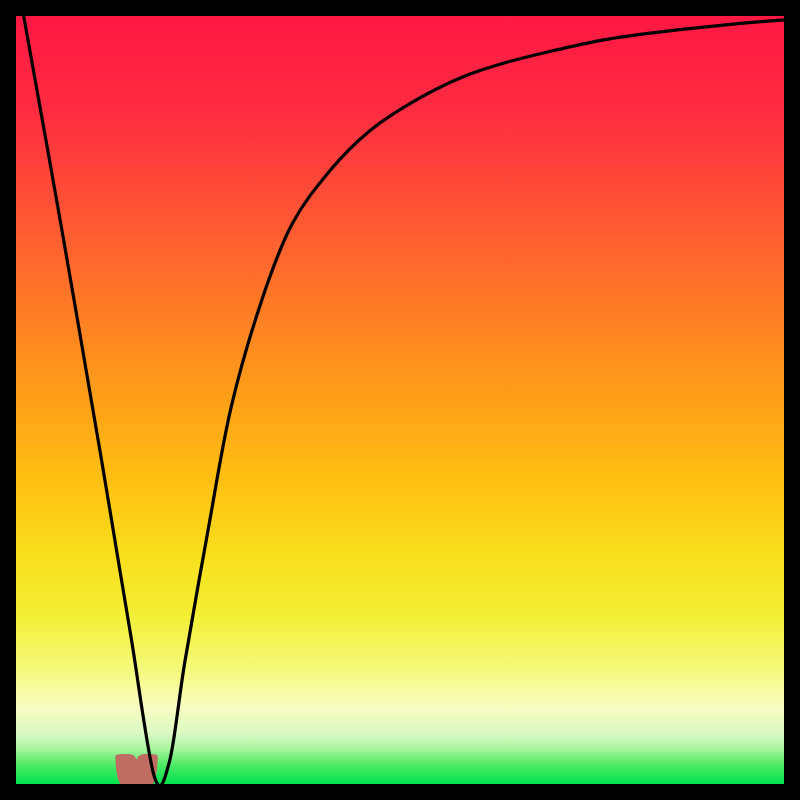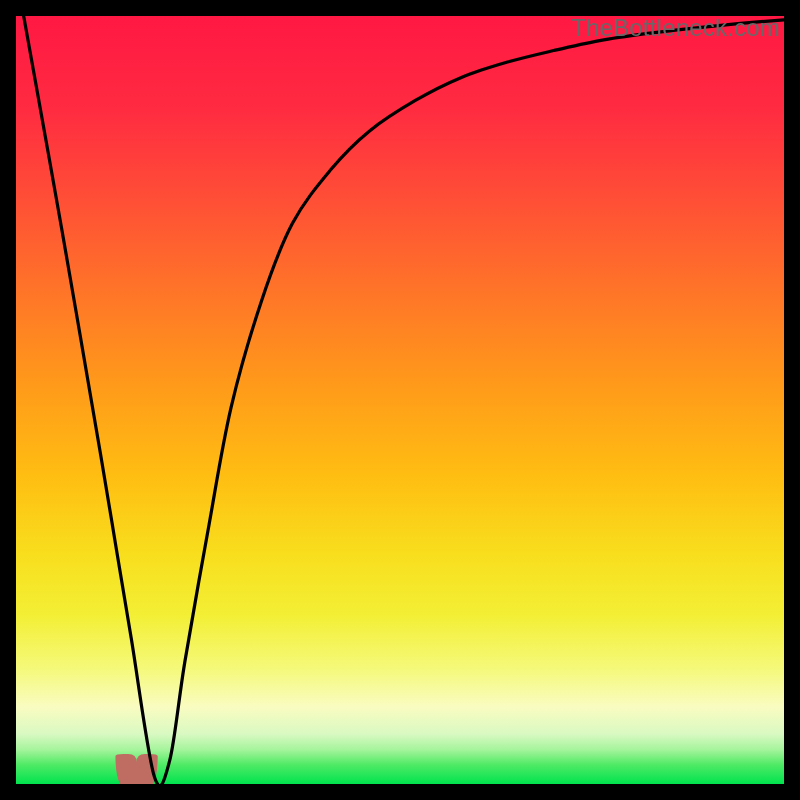--- a/index.html
+++ b/index.html
@@ -87,15 +87,14 @@
              Q 120.576 738 120.576 746
              Q 120.576 738 112.17599999999999 738
              L 107.856 738
              Q 99.45599999999999 738 99.45599999999999 740 Z"></path>
   </svg>
 
   <svg class="curve-svg" viewBox="0 0 768 768" preserveAspectRatio="none">
     <path id="curve-path" fill="none" stroke="#000000" stroke-width="3.2" stroke-linecap="round" stroke-linejoin="round" d="M 7.68 0.00 C 14.08 35.84 33.28 142.08 46.08 215.04 C 58.88 288.00 75.52 385.28 84.48 437.76 C 93.44 490.24 94.72 499.20 99.84 529.92 C 104.96 560.64 108.80 583.68 115.20 622.08 C 121.60 660.48 131.84 739.84 138.24 760.32 C 144.64 780.80 148.48 764.16 153.60 744.96 C 158.72 725.76 162.56 683.52 168.96 645.12 C 175.36 606.72 184.32 556.80 192.00 514.56 C 199.68 472.32 206.08 430.08 215.04 391.68 C 224.00 353.28 235.52 314.88 245.76 284.16 C 256.00 253.44 264.96 229.12 276.48 207.36 C 288.00 185.60 302.08 168.96 314.88 153.60 C 327.68 138.24 339.20 126.72 353.28 115.20 C 367.36 103.68 384.00 93.44 399.36 84.48 C 414.72 75.52 430.08 67.84 445.44 61.44 C 460.80 55.04 476.16 50.56 491.52 46.08 C 506.88 41.60 522.24 38.14 537.60 34.56 C 552.96 30.98 568.32 27.39 583.68 24.58 C 599.04 21.76 614.40 19.71 629.76 17.66 C 645.12 15.62 660.48 13.95 675.84 12.29 C 691.20 10.62 706.56 9.09 721.92 7.68 C 737.28 6.27 760.32 4.48 768.00 3.84 "></path>
   </svg>
 
-  <div class="watermark">TheBottleneck.com</div>
 
 </div>
 
 </body></html>

